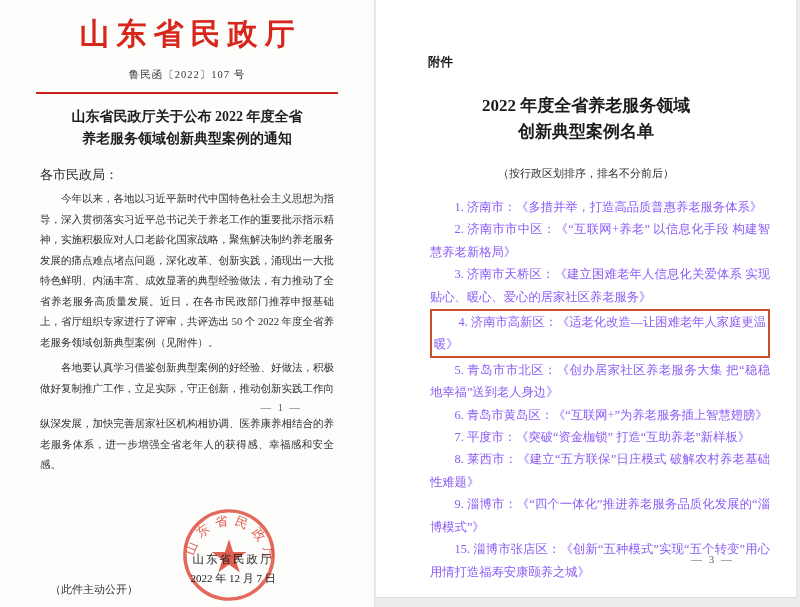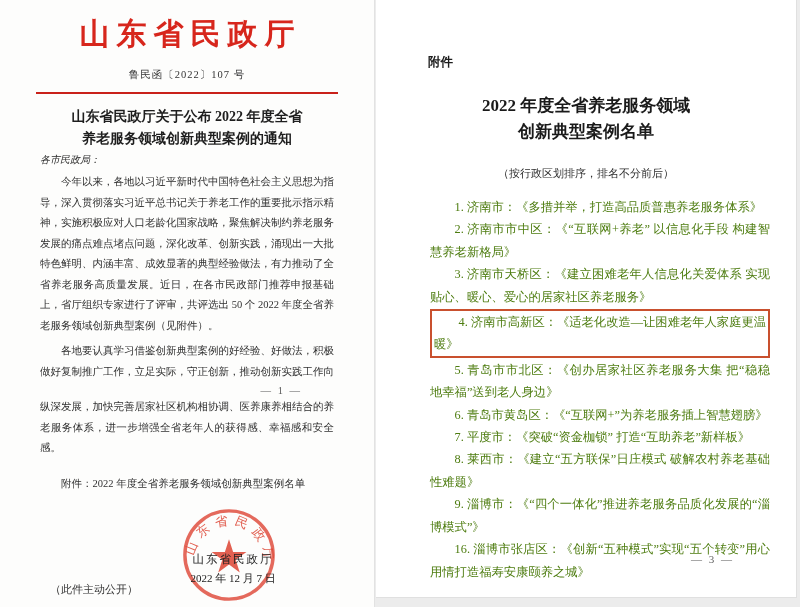--- a/index.html
+++ b/index.html
@@ -33,21 +33,21 @@
   }
   .doc-number {
     margin-top: 16px; text-align: center;
     font-size: 10.5px; letter-spacing: 1px; color: #333;
   }
   .red-rule { margin: 10px 36px 0 36px; border-top: 2px solid #c9211a; height: 0; }
   .doc-title {
     margin-top: 12px; text-align: center;
     font-size: 14px; font-weight: bold; line-height: 22px; color: #1e1e1e;
   }
-  .salutation { margin: 3px 40px 0 40px; font-size: 10px; font-style: italic; }
+  .salutation { margin: 16px 40px 0 40px; font-size: 13px; }
   .para {
     margin: 5px 40px 0 40px; font-size: 10.5px; line-height: 20.5px;
     text-align: justify; text-indent: 2em; color: #303030;
   }
   .para.no-indent { text-indent: 0; margin-top: 1px; }
   .page-num-left {
     margin: 3px 72px 0 0; text-align: right;
     font-size: 10.5px; color: #5f5f5f; letter-spacing: 2px;
   }
   .attach-line { margin-top: 15px; }
@@ -67,21 +67,21 @@
     font-size: 11px; color: #333; z-index: 3;
   }
 
   
   .attach-label { margin: 54px 0 0 52px; font-size: 12.5px; font-weight: bold; color: #1e1e1e; }
   .r-title {
     margin-top: 22px; text-align: center;
     font-size: 17px; font-weight: bold; line-height: 26px; color: #1a1a1a; font-family: Liberation Serif, serif;
   }
   .r-subtitle { margin-top: 21px; text-align: center; font-size: 11px; color: #2e2e2e; }
-  .case-list { margin: 15px 26px 0 54px; font-size: 12.3px; line-height: 22.4px; color: #4d7c0f; }
+  .case-list { margin: 15px 26px 0 54px; font-size: 12.3px; line-height: 22.4px; color: #8b5cf6; }
   .list-item { text-indent: 2em; text-align: justify; }
   .list-item.highlighted {
     border: 2px solid #c9502e;
     padding: 0 2px; margin: 1px 0;
   }
   .page-num-right {
     position: absolute; right: 62px; bottom: 32px;
     font-size: 11px; color: #5f5f5f; letter-spacing: 2px;
   }
 </style>
@@ -96,21 +96,20 @@
     <div class="red-rule"></div>
     <div class="doc-title">
       <div>山东省民政厅关于公布 2022 年度全省</div>
       <div>养老服务领域创新典型案例的通知</div>
     </div>
     <div class="salutation">各市民政局：</div>
     <p class="para">今年以来，各地以习近平新时代中国特色社会主义思想为指导，深入贯彻落实习近平总书记关于养老工作的重要批示指示精神，实施积极应对人口老龄化国家战略，聚焦解决制约养老服务发展的痛点难点堵点问题，深化改革、创新实践，涌现出一大批特色鲜明、内涵丰富、成效显著的典型经验做法，有力推动了全省养老服务高质量发展。近日，在各市民政部门推荐申报基础上，省厅组织专家进行了评审，共评选出 50 个 2022 年度全省养老服务领域创新典型案例（见附件）。</p>
     <p class="para">各地要认真学习借鉴创新典型案例的好经验、好做法，积极做好复制推广工作，立足实际，守正创新，推动创新实践工作向</p>
     <div class="page-num-left">— 1 —</div>
     <p class="para no-indent">纵深发展，加快完善居家社区机构相协调、医养康养相结合的养老服务体系，进一步增强全省老年人的获得感、幸福感和安全感。</p>
-    <p class="para attach-line">附件：2022 年度全省养老服务领域创新典型案例名单</p>
 
     <div class="sign-area">
       <svg class="seal-svg" width="98" height="98" viewBox="0 0 100 100">
         <circle cx="50" cy="50" r="45" fill="none" stroke="#dd4433" stroke-width="3.5" opacity="0.8"></circle>
         <polygon points="50,34 54.2,46.9 67.8,46.9 56.8,54.9 61,67.8 50,59.8 39,67.8 43.2,54.9 32.2,46.9 45.8,46.9" fill="#dd4433" opacity="0.85"></polygon>
         <defs>
           <path id="sealArc" d="M 15,64 A 36,36 0 1 1 85,64" fill="none"></path>
         </defs>
         <text font-size="13" fill="#dd4433" opacity="0.85" letter-spacing="6">
           <textPath href="#sealArc" startOffset="10%">山东省民政厅</textPath>
@@ -133,18 +132,18 @@
     <div class="case-list">
         <div class="list-item">1. 济南市：《多措并举，打造高品质普惠养老服务体系》</div>
         <div class="list-item">2. 济南市市中区：《“互联网+养老” 以信息化手段 构建智慧养老新格局》</div>
         <div class="list-item">3. 济南市天桥区：《建立困难老年人信息化关爱体系 实现贴心、暖心、爱心的居家社区养老服务》</div>
         <div class="list-item highlighted">4. 济南市高新区：《适老化改造—让困难老年人家庭更温暖》</div>
         <div class="list-item">5. 青岛市市北区：《创办居家社区养老服务大集 把“稳稳地幸福”送到老人身边》</div>
         <div class="list-item">6. 青岛市黄岛区：《“互联网+”为养老服务插上智慧翅膀》</div>
         <div class="list-item">7. 平度市：《突破“资金枷锁” 打造“互助养老”新样板》</div>
         <div class="list-item">8. 莱西市：《建立“五方联保”日庄模式 破解农村养老基础性难题》</div>
         <div class="list-item">9. 淄博市：《“四个一体化”推进养老服务品质化发展的“淄博模式”》</div>
-        <div class="list-item">16. 淄博市张店区：《创新“五种模式”实现“五个转变”用心用情打造福寿安康颐养之城》</div>
+        <div class="list-item">15. 淄博市张店区：《创新“五种模式”实现“五个转变”用心用情打造福寿安康颐养之城》</div>
       </div>
     <div class="page-num-right">— 3 —</div>
   </section>
 
 </div>
 
 </body></html>

